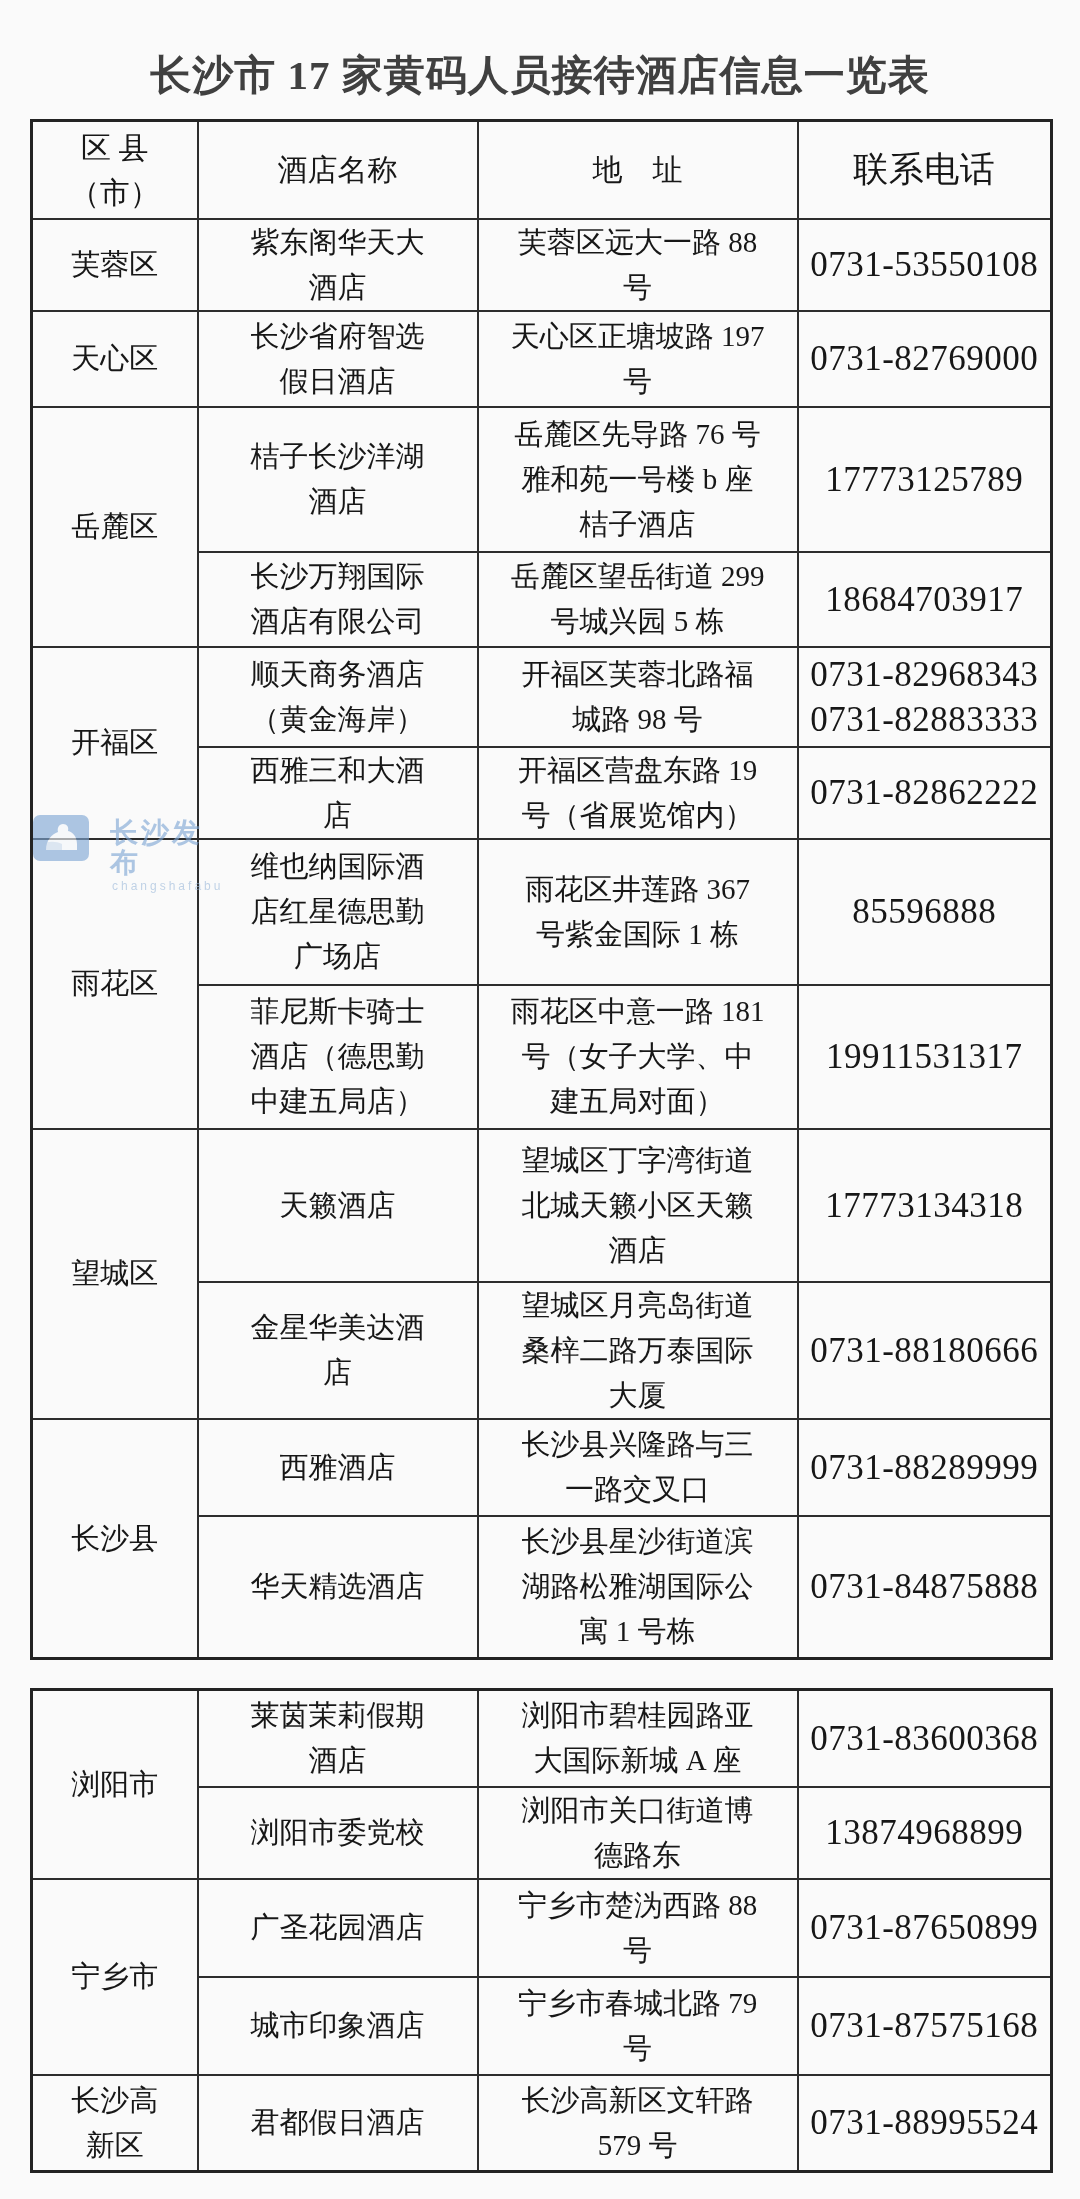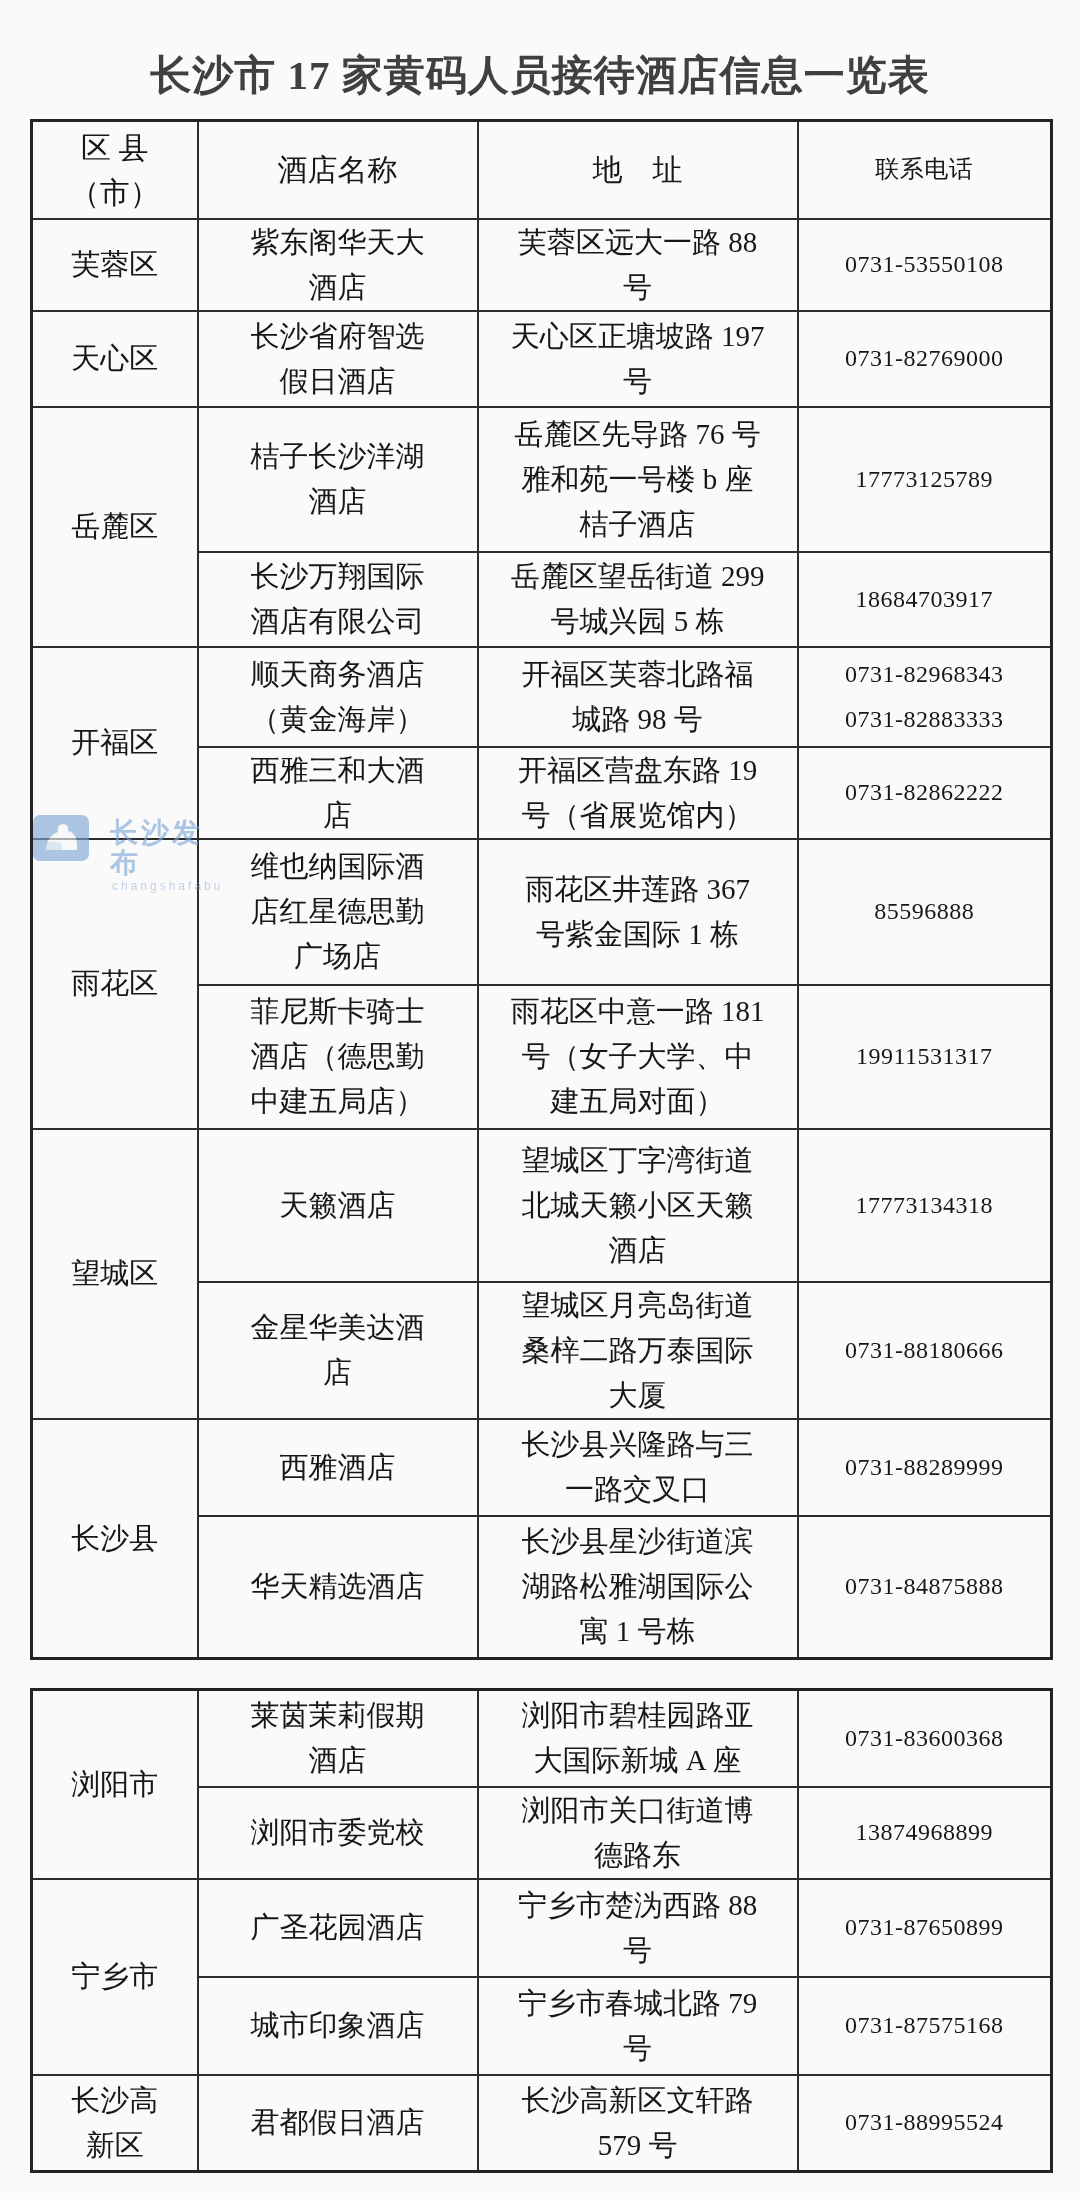--- a/index.html
+++ b/index.html
@@ -35,21 +35,21 @@
     line-height:45px;
     font-weight:normal;
     white-space:pre-line;
     padding:0;
     color:#171717;
   }
   th{font-size:30px;}
   td.dist, th.dist{padding:0 30px;}
   td.hotel, th.hotel{padding:0 42px;}
   td.addr, th.addr{padding:0 31px;}
-  td.phone, th.phone{font-size:24px;letter-spacing:0.5px;padding:0 6px;}
+  td.phone, th.phone{font-size:35px;letter-spacing:0.5px;padding:0 6px;}
   .watermark{
     position:absolute;left:32px;top:810px;
     width:200px;height:58px;
     display:flex;align-items:flex-start;
     opacity:0.62;
     pointer-events:none;
   }
   .wm-icon{width:58px;height:48px;flex:0 0 auto;margin-top:4px;}
   .wm-right{margin-left:20px;}
   .wm-name{

